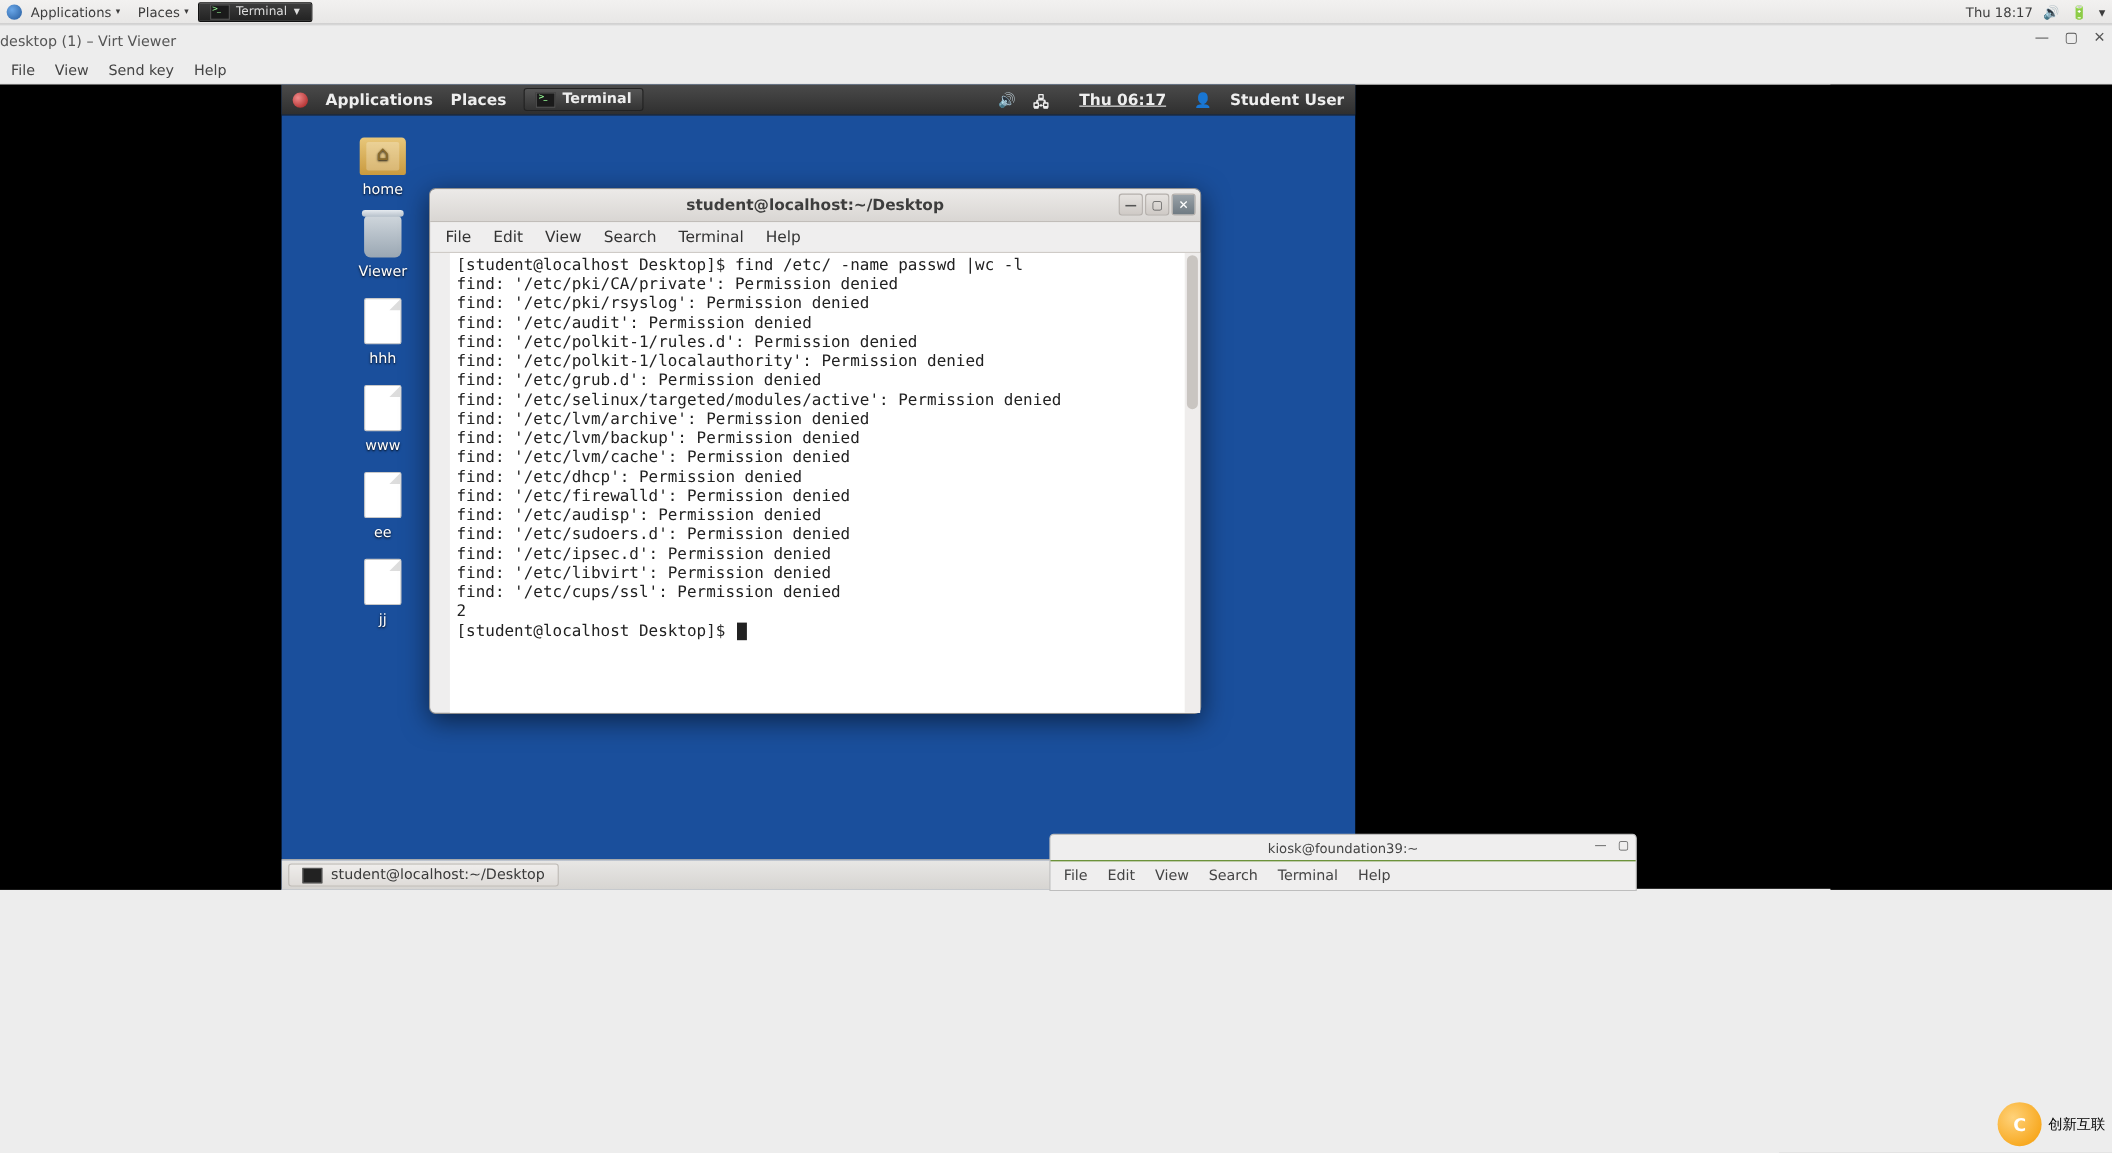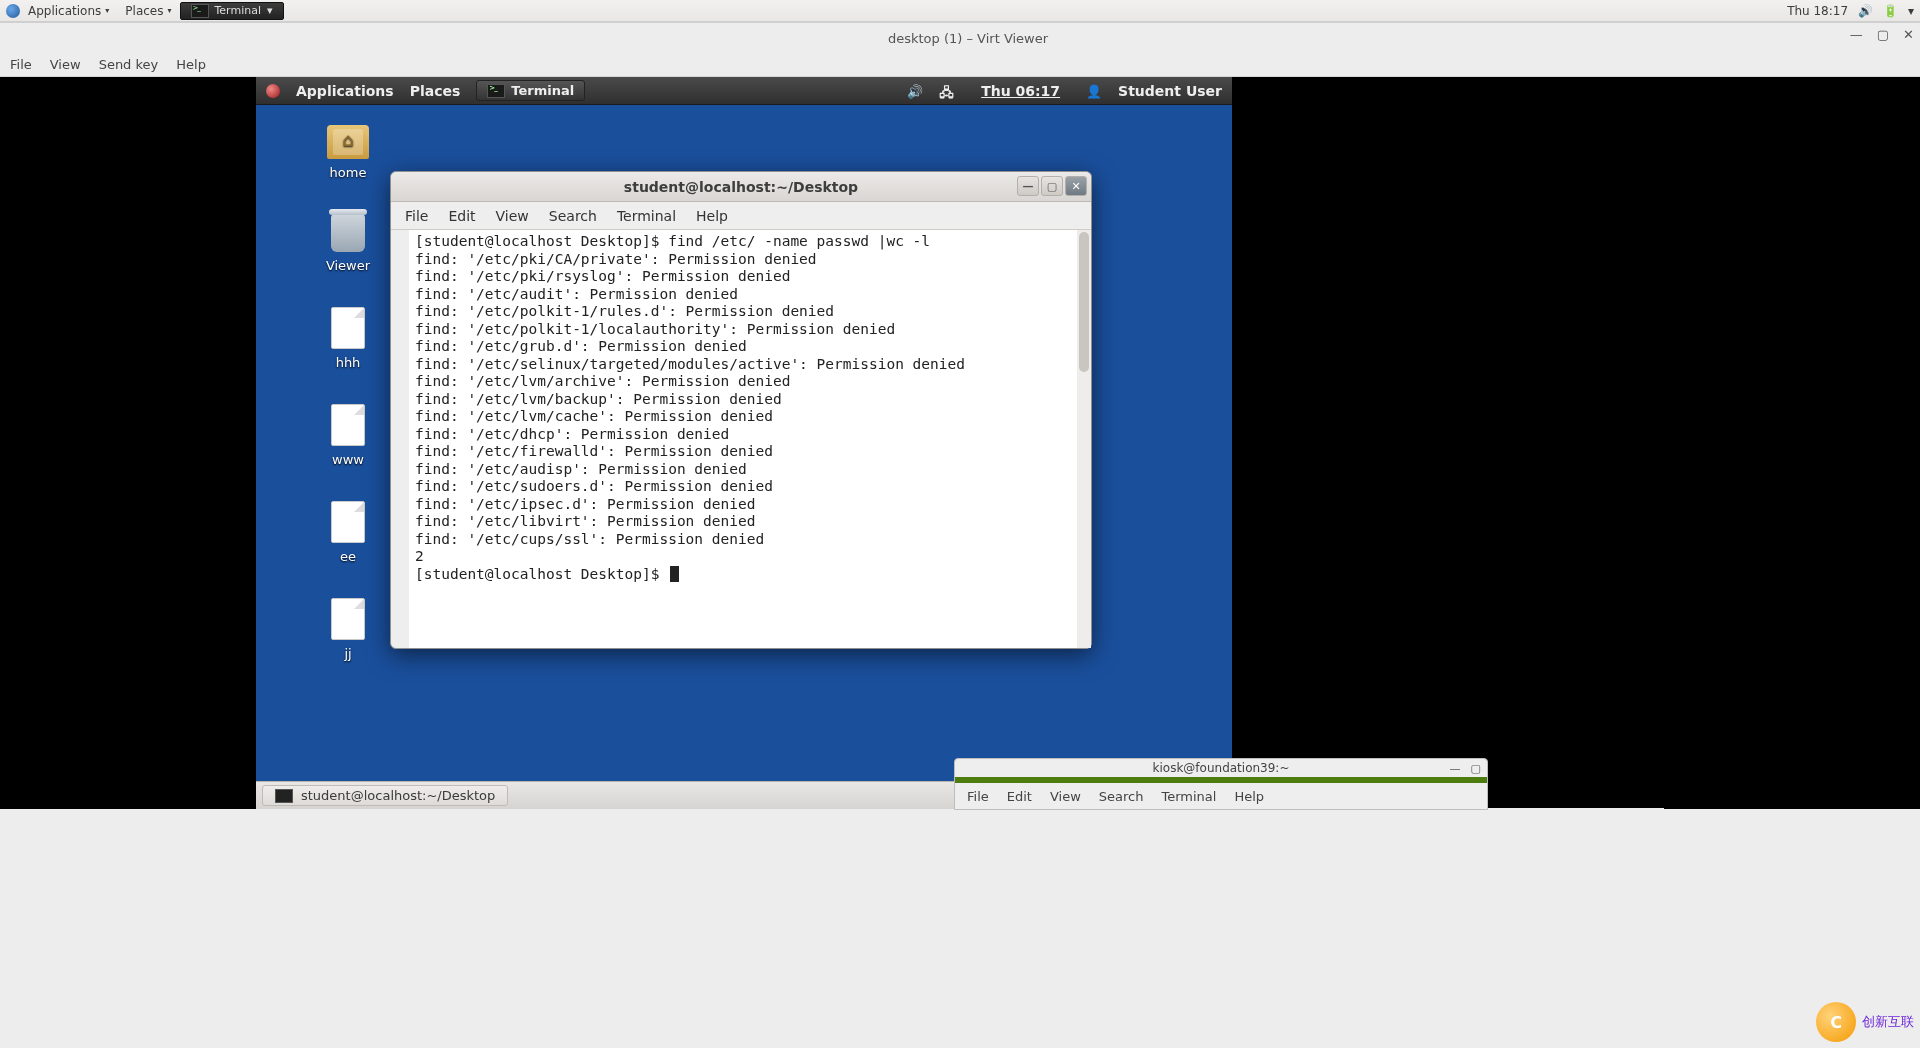--- a/index.html
+++ b/index.html
@@ -19,22 +19,22 @@
 .host-taskbtn { background: linear-gradient(#3c3c3c,#222); color:#ddd; padding: 1px 10px; border-radius: 2px; display:flex; align-items:center; gap:6px; font-size: 11px; border:1px solid #111;}
 .tiny-term { width: 18px; height: 14px; background: #1a1a1a; border: 1px solid #555; display:inline-block; position:relative; }
 .tiny-term:after { content:">_"; color:#9f9; font-size:7px; position:absolute; left:1px; top:-1px; letter-spacing:-1px; }
 
 
 .virt-window {
   position: absolute; left: 0; top: 22px; right: 0; height: 786px;
   background: #ededed; border-top: 1px solid #d0d0d0;
 }
 .virt-titlebar {
-  height: 30px; display:flex; align-items:center; justify-content:center;
-  position: relative; font-size: 13px; color:#555;padding-left:16px;
+  height: 30px; display:flex; align-items:center; 
+  position: relative; font-size: 13px; color:#555;
 }
 .virt-titlebar .win-ctrl { position:absolute; right:6px; top:4px; display:flex; gap:14px; color:#555; font-size:13px;}
 .virt-titlebar .win-ctrl span { cursor:pointer; }
 .virt-menubar { height: 24px; display:flex; align-items:center; gap:18px; padding: 0 10px; font-size:13px; color:#444; border-bottom:1px solid #d7d7d7;}
 .virt-menubar span { cursor:pointer; }
 .virt-content { position:absolute; left:0; right:0; top:54px; bottom:0; background:#000; }
 
 
 .guest {
   position:absolute; left:256px; top:0; width:976px; height:732px;
@@ -51,21 +51,21 @@
 .guest-panel .menu { display:flex; align-items:center; gap:6px; cursor:pointer; }
 .guest-panel .spacer { flex:1; }
 .guest-panel .gicon { width:16px; height:16px; display:inline-block; }
 .gfoot { width:14px;height:14px;border-radius:50%; background: radial-gradient(circle at 35% 35%, #f08a8a, #a01818); display:inline-block;}
 .gterm-btn { background: linear-gradient(#555,#333); border:1px solid #222; border-radius:3px; padding:2px 10px; display:flex; align-items:center; gap:6px; font-size:13px;}
 .vol-icon:before{content:"🔊"; font-size:13px;}
 .net-icon:before{content:"🖧"; font-size:13px;}
 .user-icon:before{content:"👤"; font-size:13px;}
 
 
-.desk-icons { position:absolute; left:58px; top:48px; display:flex; flex-direction:column; gap:34px; }
+.desk-icons { position:absolute; left:58px; top:48px; display:flex; flex-direction:column; gap:16px; }
 .desk-icon { display:flex; flex-direction:column; align-items:center; gap:6px; color:#fff; font-size:13px; text-shadow:0 1px 2px #000; cursor:pointer; width:68px;}
 .folder-ico { width:42px; height:34px; background: linear-gradient(#e8c77a,#c99a3f); border-radius:4px 4px 2px 2px; position:relative; }
 .folder-ico:before{content:""; position:absolute; left:6px; top:4px; right:6px; bottom:4px; background:rgba(255,255,255,0.25); border-radius:2px;}
 .folder-ico.home:after{content:"⌂"; position:absolute; left:0; right:0; top:4px; text-align:center; font-size:18px; color:#8a6a2a;}
 .trash-ico { width:34px; height:38px; background: linear-gradient(#cfd6dc,#9aa7b3); border-radius:4px 4px 6px 6px; position:relative;}
 .trash-ico:before{content:""; position:absolute; top:-5px; left:-2px; right:-2px; height:6px; background:linear-gradient(#e5eaef,#b6c0ca); border-radius:3px;}
 .file-ico { width:34px; height:42px; background:#fff; border:1px solid #c9c9c9; border-radius:2px; position:relative;}
 .file-ico:before{content:""; position:absolute; right:0; top:0; border-width:0 0 10px 10px; border-style:solid; border-color:transparent transparent #ddd transparent;}
 
 
@@ -102,27 +102,27 @@
   display:flex; align-items:center; padding:0 6px;
 }
 .guest-taskbtn { background:linear-gradient(#efedeb,#dedbd8); border:1px solid #bfbbb6; border-radius:3px; padding:2px 12px; font-size:13px; color:#3a3a3a; display:flex; align-items:center; gap:8px; cursor:pointer;}
 .mini-term-ico{ width:18px; height:14px; background:#222; border:1px solid #555; display:inline-block;}
 
 
 .host-term {
   position:absolute; left:954px; right:432px; top:758px; height:52px;
   background:#efeeee; border:1px solid #bdbdbd; border-radius:4px 4px 0 0;
 }
-.host-term-title{ height:24px; display:flex; align-items:center; justify-content:center; font-size:12px; color:#444; position:relative; border-bottom:6px solid #4d7c0f;}
+.host-term-title{ height:24px; display:flex; align-items:center; justify-content:center; font-size:12px; color:#444; position:relative; border-bottom:1px solid #4d7c0f;}
 .host-term-title .hctrls{ position:absolute; right:6px; top:3px; display:flex; gap:10px; font-size:11px; color:#555;}
 .host-term-menu{ height:26px; display:flex; align-items:center; gap:18px; padding:0 12px; font-size:13px; color:#444;}
 .host-term-menu span{cursor:pointer;}
 .wm-wrap{position:absolute; right:12px; bottom:238px; display:flex; align-items:center; gap:6px;}
 .wm-circ{width:40px;height:40px;border-radius:50%;background:radial-gradient(circle at 35% 35%,#ffd27a,#f59a00);display:flex;align-items:center;justify-content:center;font-weight:bold;color:#fff;font-size:16px;}
-.wm-text{font-size:13px;color:#6d28d9;}
+.wm-text{font-size:13px;color:#000000;}
 
 .wm-wrap{ bottom:6px; right:6px; z-index:50;}
 
 </style>
 </head>
 <body>
 
 <div class="host-panel">
   <span class="foot-icon"></span>
   <div class="menu">

